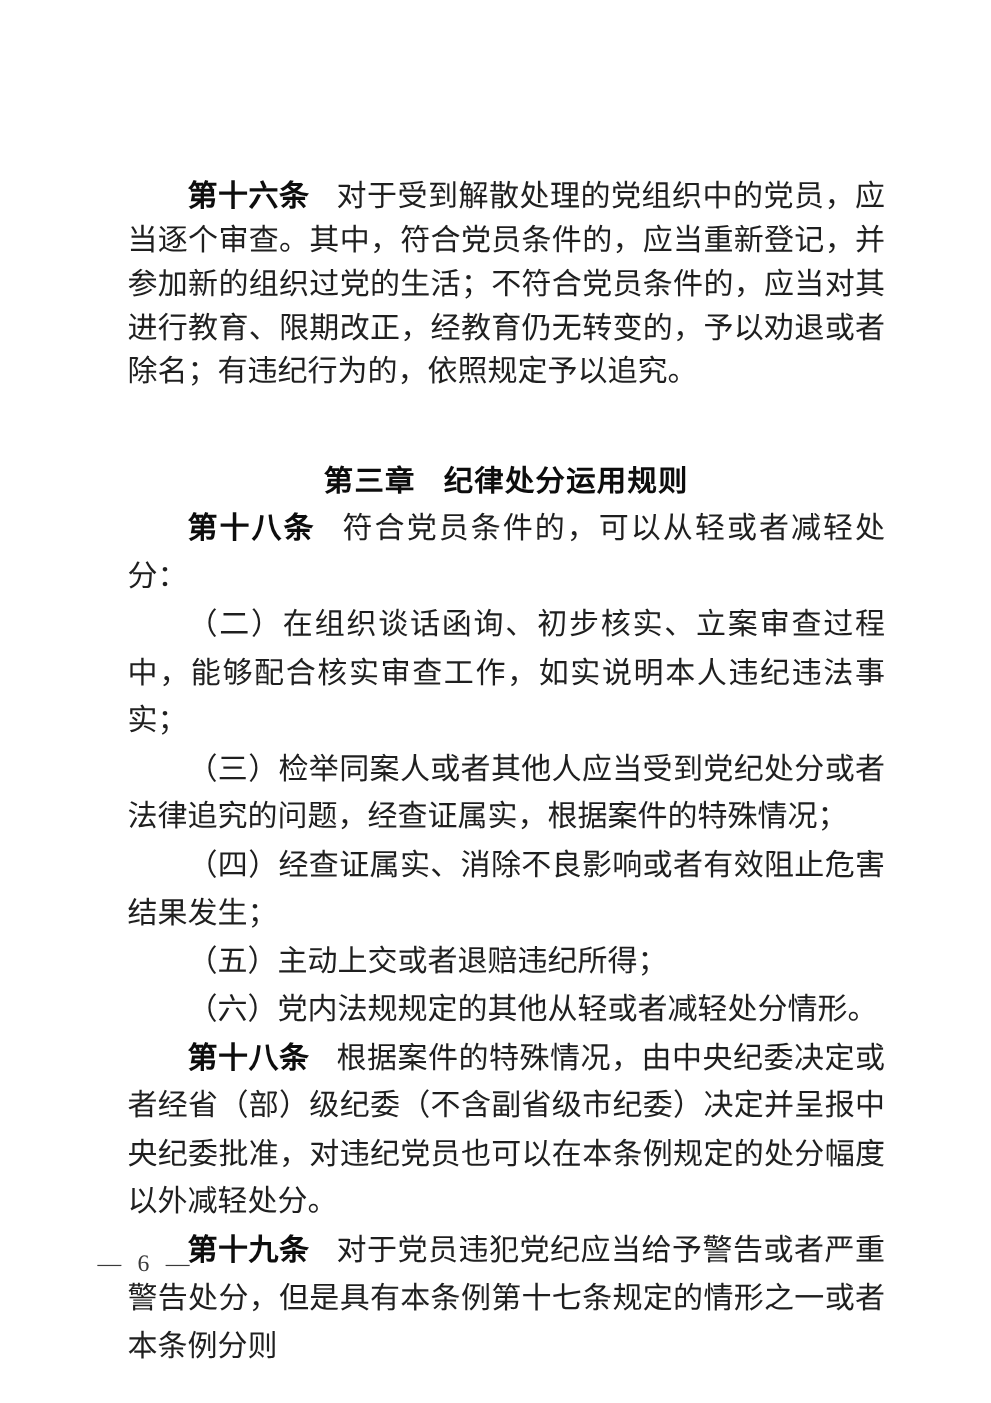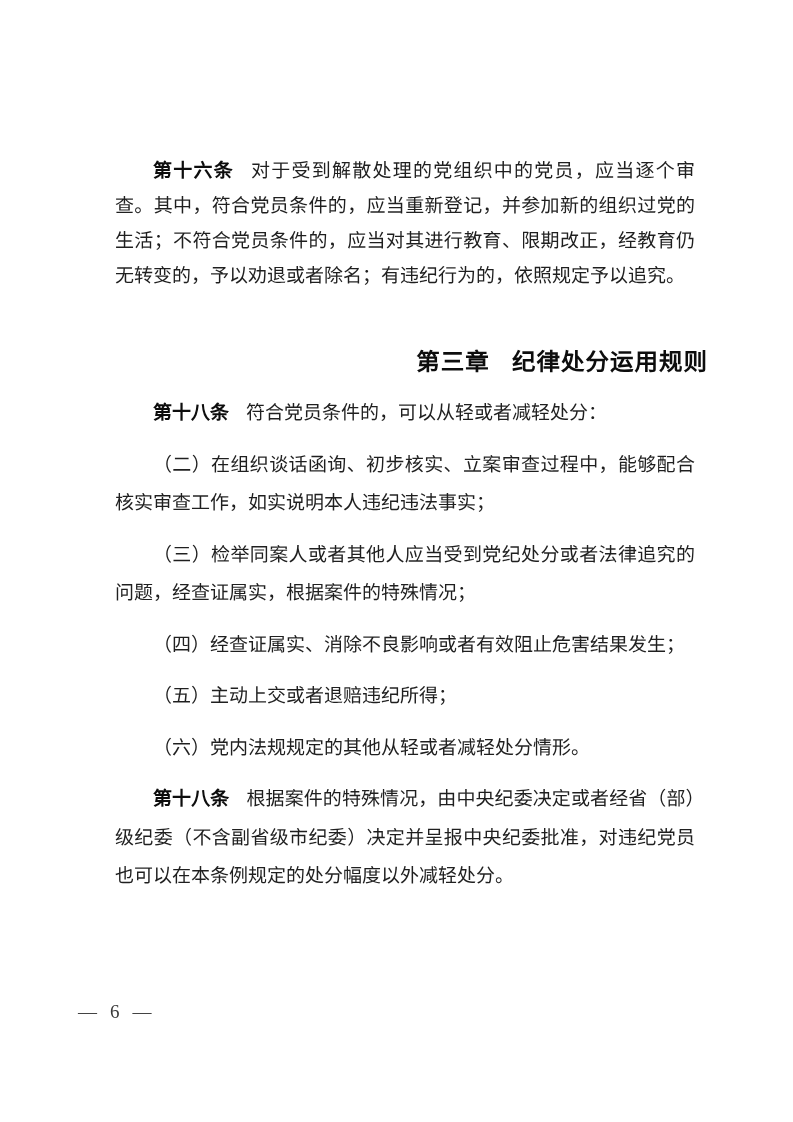--- a/index.html
+++ b/index.html
@@ -20,22 +20,22 @@
     overflow: hidden;
   }
   .content {
     position: absolute;
     left: 102px;
     top: 140px;
     width: 606px;
     color: #1f1f1f;
   }
   .content p {
-    margin: 13px;
-    font-size: 19px;
+    margin: 0;
+    font-size: 24px;
     text-align: justify;
     line-break: strict;
   }
   .indent {
     text-indent: 2em;
   }
   
   .para-16 {
     line-height: 35px;
   }
@@ -44,21 +44,21 @@
     line-height: 38.5px;
   }
   .art-num {
     font-family: "Liberation Sans", "DejaVu Sans", sans-serif;
     font-weight: bold;
     color: #0d0d0d;
     margin-right: 0.9em;
   }
   .chapter {
     margin: 50px 0 0 0;
-    text-align: right;
+    text-align: center;
     font-family: "Liberation Sans", "DejaVu Sans", sans-serif;
     font-weight: bold;
     font-size: 23.5px;
     line-height: 38px;
     color: #0d0d0d;
     letter-spacing: 1px;
   }
   .chapter .chapter-num {
     margin-right: 0.95em;
   }
@@ -91,20 +91,21 @@
       <p class="indent"><strong class="art-num">第十八条</strong><span>符合党员条件的，可以从轻或者减轻处分：</span></p>
 
       <p class="indent">（二）在组织谈话函询、初步核实、立案审查过程中，能够配合核实审查工作，如实说明本人违纪违法事实；</p>
       <p class="indent">（三）检举同案人或者其他人应当受到党纪处分或者法律追究的问题，经查证属实，根据案件的特殊情况；</p>
       <p class="indent">（四）经查证属实、消除不良影响或者有效阻止危害结果发生；</p>
       <p class="indent">（五）主动上交或者退赔违纪所得；</p>
       <p class="indent">（六）党内法规规定的其他从轻或者减轻处分情形。</p>
 
       <p class="indent"><strong class="art-num">第十八条</strong><span>根据案件的特殊情况，由中央纪委决定或者经省（部）级纪委（不含副省级市纪委）决定并呈报中央纪委批准，对违纪党员也可以在本条例规定的处分幅度以外减轻处分。</span></p>
 
+      <p class="indent"><strong class="art-num">第十九条</strong><span>对于党员违犯党纪应当给予警告或者严重警告处分，但是具有本条例第十七条规定的情形之一或者本条例分则</span></p>
 
     </div>
   </div>
 
   <div class="footer">
     <span>—</span>
     <span>6</span>
     <span>—</span>
   </div>
 

